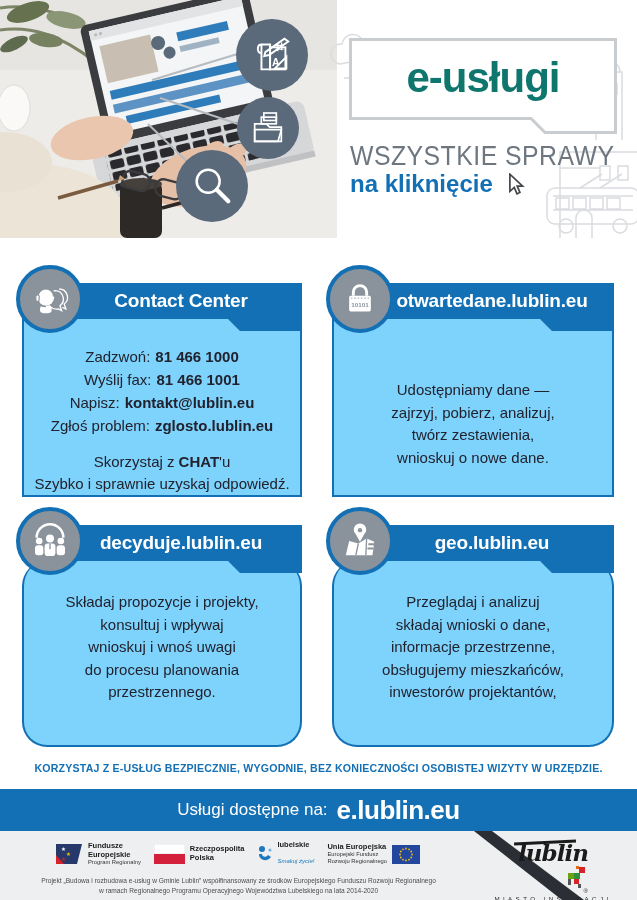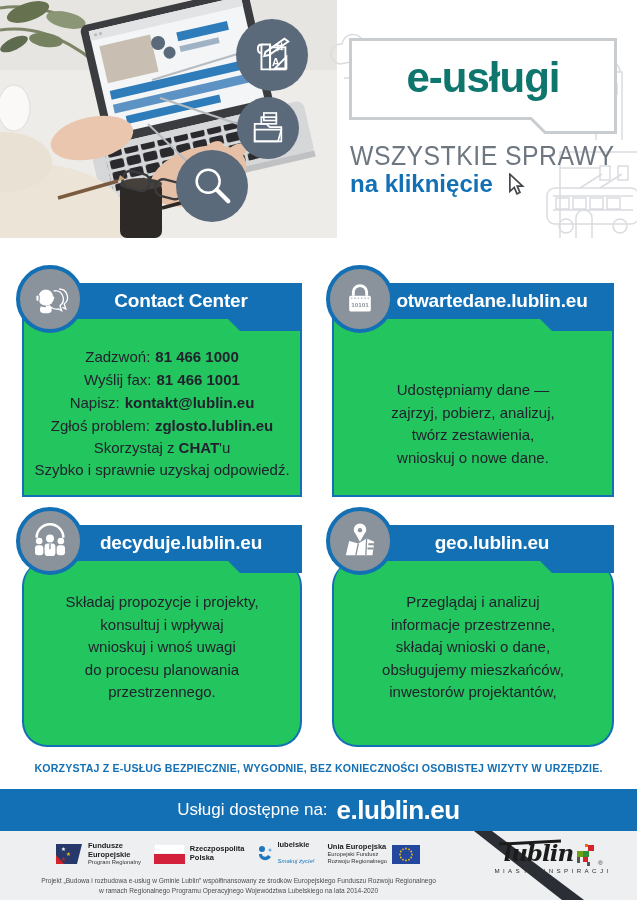--- a/index.html
+++ b/index.html
@@ -29,32 +29,32 @@
   
   .card { position:absolute; width:280px; }
   .card-r1 { top:283px; height:214px; }
   .card-r2 { top:525px; height:222px; }
   .card-c1 { left:22px; }
   .card-c2 { left:332px; width:282px; }
   .card-head { position:absolute; top:0; left:0; right:0; height:48px; background:#1470b4; z-index:2;
       clip-path:polygon(0 0,100% 0,100% 100%,calc(100% - 62px) 100%,calc(100% - 74px) 36px,0 36px); }
   .card-head span { display:block; line-height:36px; padding-left:38px; text-align:center;
       color:#fff; font-size:19px; font-weight:bold; letter-spacing:-0.2px; }
-  .card-body { position:absolute; top:36px; left:0; right:0; bottom:0; background:#22c55e;
+  .card-body { position:absolute; top:36px; left:0; right:0; bottom:0; background:#7dd3fc;
       border:2px solid #1470b4; border-top:none; text-align:center; color:#22222e; z-index:1; }
   .card-circle { position:absolute; left:-6px; top:-18px; width:68px; height:68px; border-radius:50%;
       background:#8a939c; border:4px solid #1470b4; z-index:3;
       display:flex; align-items:center; justify-content:center; }
   .pad-contact { padding-top:26px; }
   .pad-data    { padding-top:60px; }
   .pad-row2    { padding-top:30px;border-radius:25px; }
   .c-row { font-size:15px; line-height:23px; }
   .c-row span { margin-right:5px; }
   .c-row b { font-weight:bold; }
-  .c-chat { font-size:15px; line-height:22px; }
+  .c-chat { margin-top:14px; font-size:15px; line-height:22px; }
   .c-chat b { margin-left:4px; }
   .card-line { font-size:15px; line-height:22.5px; }
 
   
   .notice { position:absolute; top:762px; left:0; width:637px; text-align:center;
       color:#1470b4; font-size:10.6px; font-weight:bold; letter-spacing:0.2px; }
   .blue-bar { position:absolute; top:789px; left:0; width:637px; height:42px; background:#1470b4;
       display:flex; align-items:center; justify-content:center; color:#fff; }
   .blue-bar .bb-label { font-size:17px; }
   .blue-bar .bb-url { font-size:26px; font-weight:bold; margin-left:9px; letter-spacing:-0.5px; }
@@ -64,21 +64,21 @@
   .swoosh { position:absolute; top:0; left:0; width:637px; height:69px; pointer-events:none; }
   .logos { position:absolute; left:56px; top:7px; height:32px; display:flex; align-items:center; gap:13px; }
   .logo-block { display:flex; align-items:center; gap:5px; }
   .logo-text b { display:block; font-size:7.5px; color:#1c1c1c; line-height:1.15; }
   .logo-text i { display:block; font-size:5.8px; color:#333; font-style:normal; line-height:1.2; }
   .eu-text { text-align:left; }
   .lub-tag { font-size:6px; color:#1e78bd; font-style:italic; }
   .project-note { position:absolute; left:36px; top:45px; width:405px; text-align:center;
       font-size:6.6px; color:#4c4c4c; line-height:1.5; }
   .lublin-logo { position:absolute; right:24px; top:8px; width:120px; text-align:center; }
-  .lublin-word { position:relative; display:inline-flex; align-items:flex-end; }
+  .lublin-word { position:relative; display:inline-flex; align-items:flex-end;flex-direction:column; }
   .lublin-word .lw-bar { position:absolute; left:-4px; top:2px; width:62px; height:2.5px;
       background:#1b1b1b; transform:rotate(-3deg); }
   .lublin-word .lw-name { font-family:"DejaVu Serif",serif; font-style:italic; font-weight:bold;
       font-size:23px; color:#1b1b1b; letter-spacing:-1px; }
   .lublin-word sup { font-size:6px; color:#1b1b1b; margin-left:1px; }
   .lublin-tagline { font-size:6.2px; letter-spacing:3.4px; color:#2e2e2e; margin-top:1px; }
 </style>
 </head>
 <body>
 
@@ -307,22 +307,22 @@
         <path d="M7,41 l4,-17 11,3 10,-6 9,4 -2,16 z" fill="#fff"></path>
         <path d="M22,27 l-3,14 M32,21 l-1,20" stroke="#8a939c" stroke-width="1.6"></path>
         <path d="M34,28 h7 M33,33 h7" stroke="#8a939c" stroke-width="2.4"></path>
       </svg>
     </div>
     <div class="card-head">
       <span>geo.lublin.eu</span>
     </div>
     <div class="card-body pad-row2">
       <div class="card-line">Przeglądaj i analizuj</div>
+      <div class="card-line">składaj wnioski o dane,</div>
       <div class="card-line">informacje przestrzenne,</div>
-      <div class="card-line">składaj wnioski o dane,</div>
       <div class="card-line">obsługujemy mieszkańców,</div>
       <div class="card-line">inwestorów projektantów,</div>
     </div>
   </div>
 
   <div class="notice">KORZYSTAJ Z E-USŁUG BEZPIECZNIE, WYGODNIE, BEZ KONIECZNOŚCI OSOBISTEJ WIZYTY W URZĘDZIE.</div>
   <div class="blue-bar">
     <span class="bb-label">Usługi dostępne na:</span>
     <span class="bb-url">e.lublin.eu</span>
   </div>

